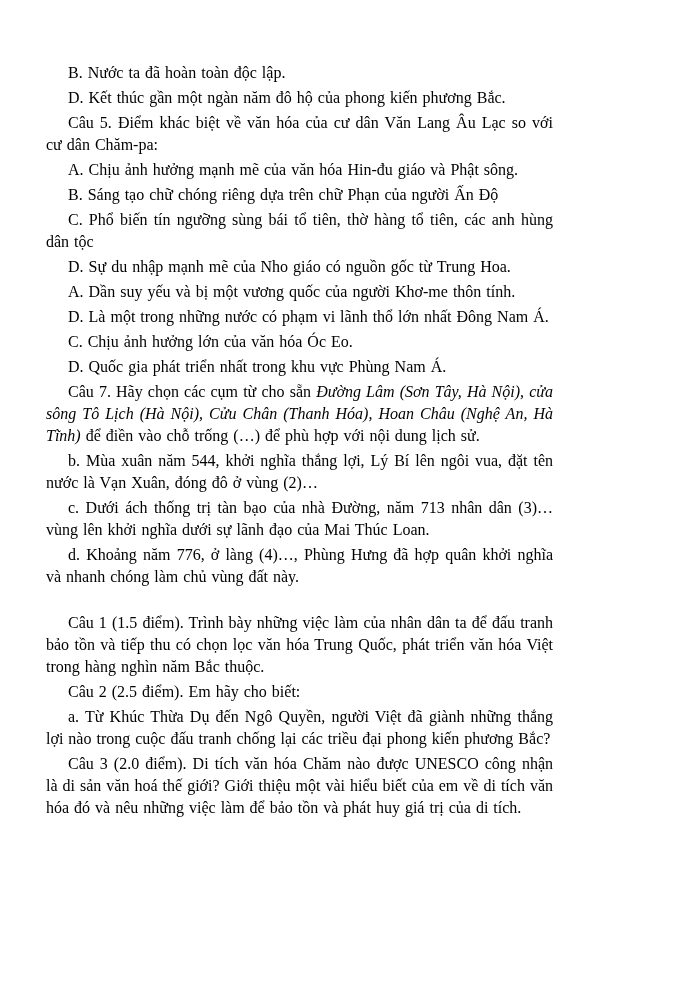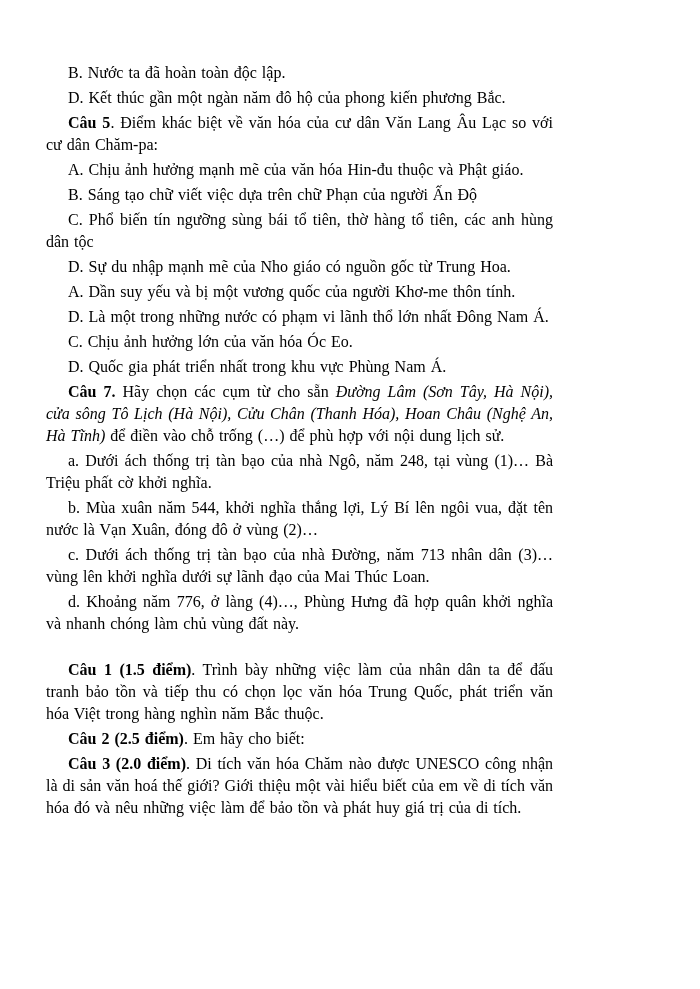--- a/index.html
+++ b/index.html
@@ -26,42 +26,42 @@
     font-size: 16px;
     line-height: 22px;
     text-align: justify;
     text-indent: 22px;
     word-spacing: 1px;
   }
   .content p.blank {
     height: 21px;
     margin: 0;
   }
-  .content b { font-weight: bold; }
+  .content b { font-weight: normal; }
   .content i { font-style: italic; }
 </style>
 </head>
 <body>
 
 <div class="page">
   <div class="content">
       <p><span>B. Nước ta đã hoàn toàn độc lập.</span></p>
       <p><span>D. Kết thúc gần một ngàn năm đô hộ của phong kiến phương Bắc.</span></p>
       <p><b>Câu 5</b><span>. Điểm khác biệt về văn hóa của cư dân Văn Lang Âu Lạc so với cư dân Chăm-pa:</span></p>
-      <p><span>A. Chịu ảnh hưởng mạnh mẽ của văn hóa Hin-đu thuộc và Phật giáo.</span></p>
-      <p><span>B. Sáng tạo chữ viết việc dựa trên chữ Phạn của người Ấn Độ</span></p>
+      <p><span>A. Chịu ảnh hưởng mạnh mẽ của văn hóa Hin-đu giáo và Phật sông.</span></p>
+      <p><span>B. Sáng tạo chữ chóng riêng dựa trên chữ Phạn của người Ấn Độ</span></p>
       <p><span>C. Phổ biến tín ngưỡng sùng bái tổ tiên, thờ hàng tổ tiên, các anh hùng dân tộc</span></p>
       <p><span>D. Sự du nhập mạnh mẽ của Nho giáo có nguồn gốc từ Trung Hoa.</span></p>
       <p><span>A. Dần suy yếu và bị một vương quốc của người Khơ-me thôn tính.</span></p>
       <p><span>D. Là một trong những nước có phạm vi lãnh thổ lớn nhất Đông Nam Á.</span></p>
       <p><span>C. Chịu ảnh hưởng lớn của văn hóa Óc Eo.</span></p>
       <p><span>D. Quốc gia phát triển nhất trong khu vực Phùng Nam Á.</span></p>
       <p><b>Câu 7.</b><span> Hãy chọn các cụm từ cho sẵn </span><i>Đường Lâm (Sơn Tây, Hà Nội), cửa sông Tô Lịch (Hà Nội), Cửu Chân (Thanh Hóa), Hoan Châu (Nghệ An, Hà Tĩnh)</i><span> để điền vào chỗ trống (…) để phù hợp với nội dung lịch sử.</span></p>
-      <p><span>a. Dưới ách thống trị tàn bạo của nhà Ngô, năm 248, tại vùng (1)… Bà Triệu phất cờ khởi nghĩa.</span></p>
       <p><span>b. Mùa xuân năm 544, khởi nghĩa thắng lợi, Lý Bí lên ngôi vua, đặt tên nước là Vạn Xuân, đóng đô ở vùng (2)…</span></p>
       <p><span>c. Dưới ách thống trị tàn bạo của nhà Đường, năm 713 nhân dân (3)…vùng lên khởi nghĩa dưới sự lãnh đạo của Mai Thúc Loan.</span></p>
       <p><span>d. Khoảng năm 776, ở làng (4)…, Phùng Hưng đã hợp quân khởi nghĩa và nhanh chóng làm chủ vùng đất này.</span></p>
       <p class="blank"></p>
       <p><b>Câu 1 (1.5 điểm)</b><span>. Trình bày những việc làm của nhân dân ta để đấu tranh bảo tồn và tiếp thu có chọn lọc văn hóa Trung Quốc, phát triển văn hóa Việt trong hàng nghìn năm Bắc thuộc.</span></p>
       <p><b>Câu 2 (2.5 điểm)</b><span>. Em hãy cho biết:</span></p>
+      <p><span>a. Từ Khúc Thừa Dụ đến Ngô Quyền, người Việt đã giành những thắng lợi nào trong cuộc đấu tranh chống lại các triều đại phong kiến phương Bắc?</span></p>
       <p><b>Câu 3 (2.0 điểm)</b><span>. Di tích văn hóa Chăm nào được UNESCO công nhận là di sản văn hoá thế giới? Giới thiệu một vài hiểu biết của em về di tích văn hóa đó và nêu những việc làm để bảo tồn và phát huy giá trị của di tích.</span></p>
     </div>
 </div>
 
 </body></html>

